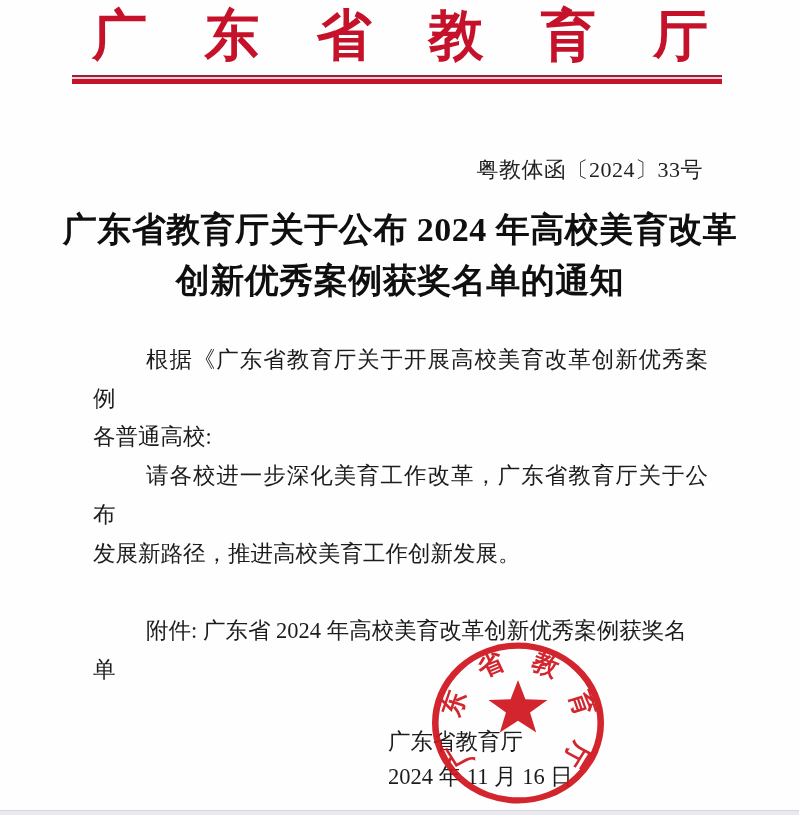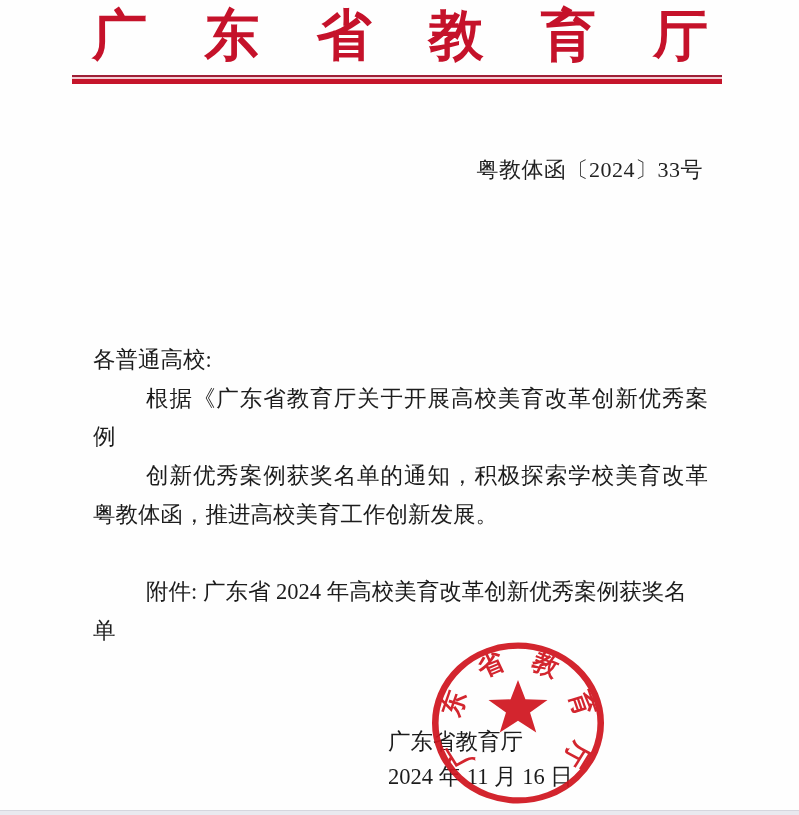--- a/index.html
+++ b/index.html
@@ -77,26 +77,30 @@
     </div>
 
   <div class="red-rule">
     <div class="t"></div>
     <div class="m"></div>
     <div class="b"></div>
   </div>
 
   <div class="doc-number">粤教体函〔2024〕33号</div>
 
+  <div class="title">
+    <div>广东省教育厅关于公布 2024 年高校美育改革</div>
+    <div>创新优秀案例获奖名单的通知</div>
+  </div>
 
   <div class="body-text">
+    <div class="line indent justify">根据《广东省教育厅关于开展高校美育改革创新优秀案例</div>
     <div class="line">各普通高校:</div>
-    <div class="line indent justify">根据《广东省教育厅关于开展高校美育改革创新优秀案例</div>
-    <div class="line indent justify">创新优秀案例获奖名单的通知，积极探索学校美育改革</div>
-    <div class="line">粤教体函，推进高校美育工作创新发展。</div>
+    <div class="line indent justify">请各校进一步深化美育工作改革，广东省教育厅关于公布</div>
+    <div class="line">发展新路径，推进高校美育工作创新发展。</div>
     <div class="blank"></div>
     <div class="line indent">附件: 广东省 2024 年高校美育改革创新优秀案例获奖名单</div>
   </div>
 
   <div class="sign-block">
     <div>广东省教育厅</div>
     <div>2024 年 11 月 16 日</div>
   </div>
 
   <svg class="seal" viewBox="0 0 200 200" preserveAspectRatio="none">

